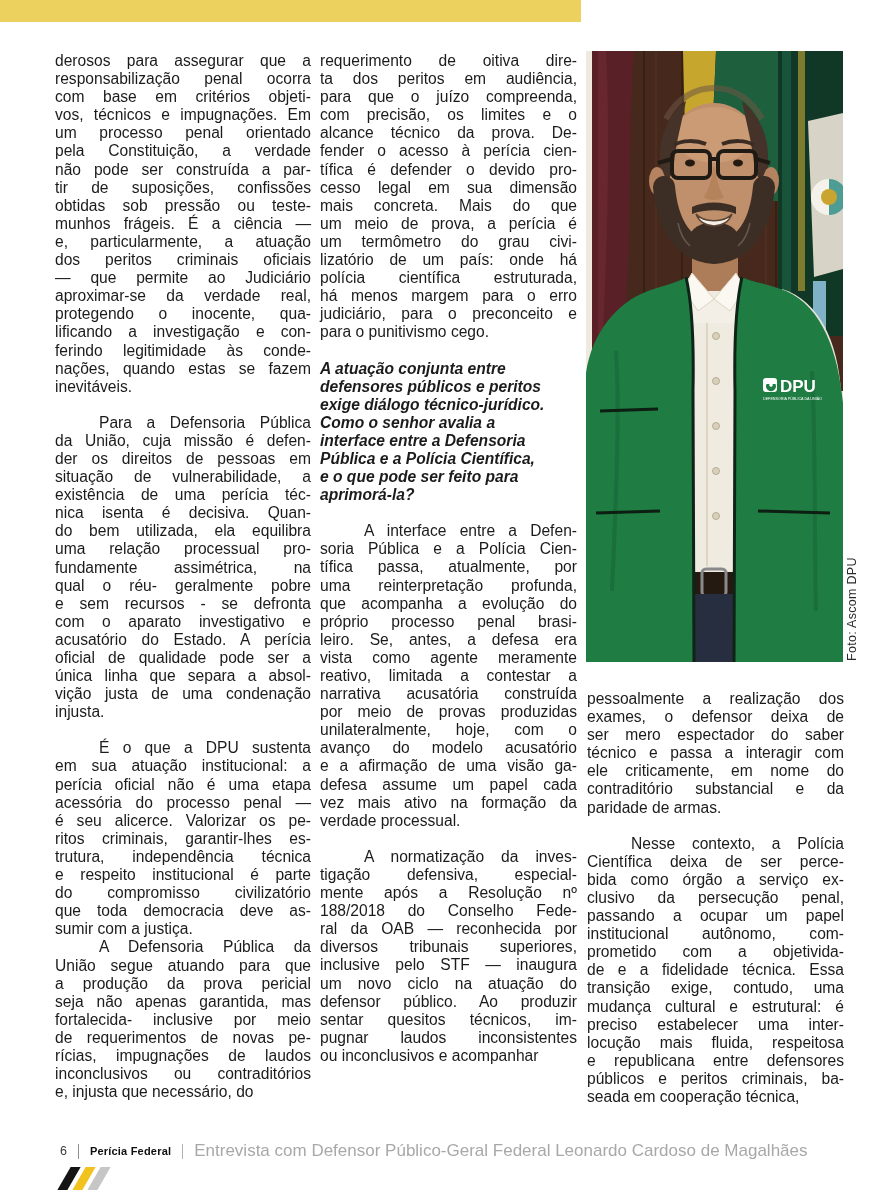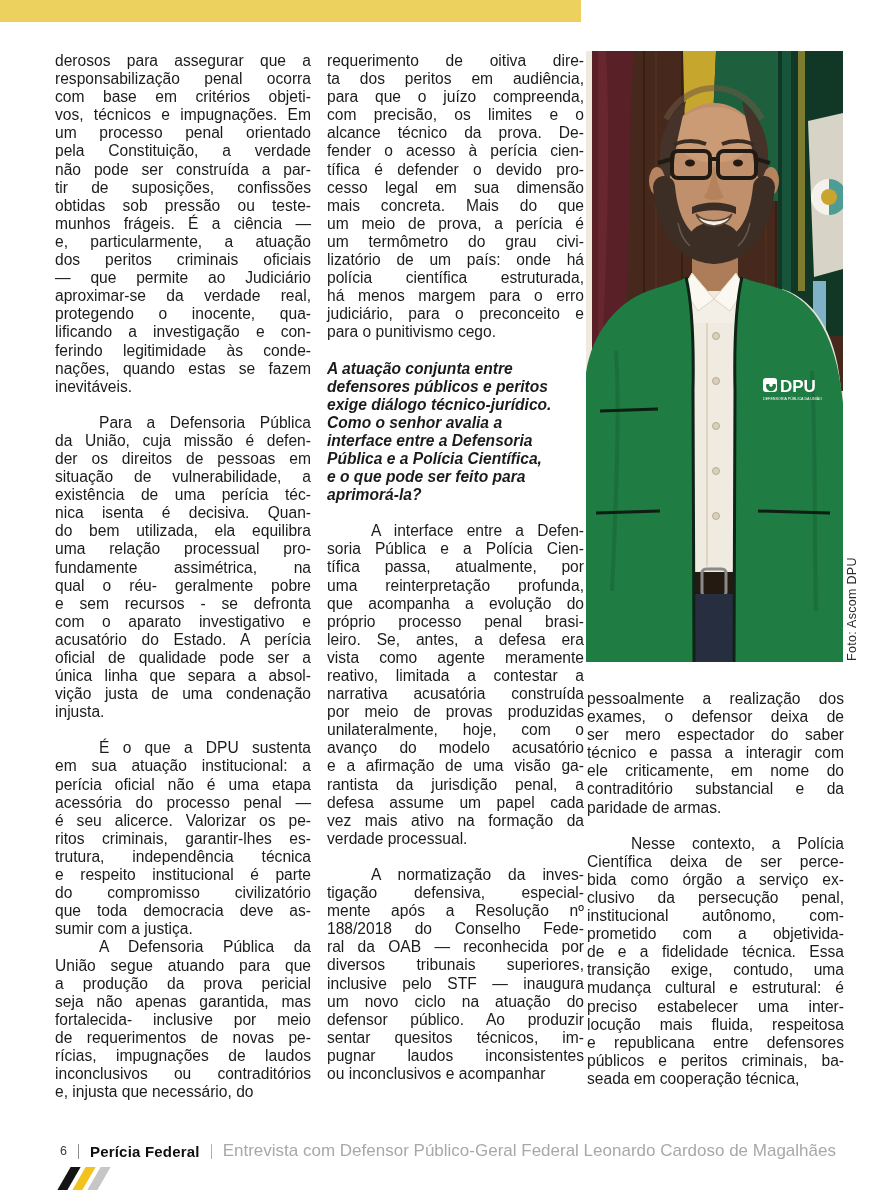--- a/index.html
+++ b/index.html
@@ -2,40 +2,40 @@
 <html><head>
 <meta charset="utf-8">
 <style>
   html,body { margin:0; padding:0; background:#ffffff; }
   .page { position:relative; width:892px; height:1190px; background:#ffffff; overflow:hidden;
           font-family:"Liberation Sans", sans-serif; color:#1b1b1b; }
   .top-bar { position:absolute; left:0; top:0; width:581px; height:22px; background:#edd15e; }
 
   .col { position:absolute; width:256px; font-size:15.6px; line-height:18.1px; }
   .col1 { left:55px;  top:52px; }
-  .col2 { left:320px; top:52px; width:257px;margin-left:7px; }
+  .col2 { left:320px; top:52px; width:257px; }
   .col3 { left:587px; top:690px; width:257px; }
   .para.gap { margin-top:18px; }
   .para.bold { font-weight:bold;font-style:italic; }
   .line { text-align:justify; white-space:nowrap; }
   .line.just { text-align-last:justify; white-space:normal; }
   .line.ind { text-indent:44px; }
 
   .photo { position:absolute; left:586px; top:51px; width:257px; height:446px; }
   .photo svg { display:block; }
   .photo-credit { position:absolute; left:845px; top:661px; width:120px; height:16px;
                   font-size:12.5px; color:#2a2a2a; letter-spacing:.3px;
                   transform:rotate(-90deg); transform-origin:0 0; }
 
   .footer-bar { position:absolute; left:60px; top:1141px; height:20px;
                 display:flex; align-items:center; gap:11px; }
   .page-num { font-size:12.5px; color:#3a3a3a; }
   .vdiv { width:0; height:15px; border-left:1.6px solid #8f8f8f; }
   .vdiv.light { border-color:#b0b0b0; }
-  .mag-title { font-size:15px; font-weight:bold; color:#0f0f0f; letter-spacing:.2px; }
+  .mag-title { font-size:11px; font-weight:bold; color:#0f0f0f; letter-spacing:.2px; }
   .art-title { font-size:17px; color:#a8a8a8; }
 
   .stripes { position:absolute; left:64px; top:1167px; height:23px; display:flex; gap:5px; }
   .stripe { width:10px; height:23px; transform:skewX(-30deg); }
 </style>
 </head>
 <body>
 
 <div class="page">
 
@@ -144,21 +144,20 @@
         <div class="line just">que acompanha a evolução do</div>
         <div class="line just">próprio processo penal brasi-</div>
         <div class="line just">leiro. Se, antes, a defesa era</div>
         <div class="line just">vista como agente meramente</div>
         <div class="line just">reativo, limitada a contestar a</div>
         <div class="line just">narrativa acusatória construída</div>
         <div class="line just">por meio de provas produzidas</div>
         <div class="line just">unilateralmente, hoje, com o</div>
         <div class="line just">avanço do modelo acusatório</div>
         <div class="line just">e a afirmação de uma visão ga-</div>
-        <div class="line just">rantista da jurisdição penal, a</div>
         <div class="line just">defesa assume um papel cada</div>
         <div class="line just">vez mais ativo na formação da</div>
         <div class="line">verdade processual.</div>
       </div>
       <div class="para gap">
         <div class="line just ind">A normatização da inves-</div>
         <div class="line just">tigação defensiva, especial-</div>
         <div class="line just">mente após a Resolução nº</div>
         <div class="line just">188/2018 do Conselho Fede-</div>
         <div class="line just">ral da OAB — reconhecida por</div>
@@ -179,20 +178,21 @@
         <div class="line just">técnico e passa a interagir com</div>
         <div class="line just">ele criticamente, em nome do</div>
         <div class="line just">contraditório substancial e da</div>
         <div class="line">paridade de armas.</div>
       </div>
       <div class="para gap">
         <div class="line just ind">Nesse contexto, a Polícia</div>
         <div class="line just">Científica deixa de ser perce-</div>
         <div class="line just">bida como órgão a serviço ex-</div>
         <div class="line just">clusivo da persecução penal,</div>
+        <div class="line just">passando a ocupar um papel</div>
         <div class="line just">institucional autônomo, com-</div>
         <div class="line just">prometido com a objetivida-</div>
         <div class="line just">de e a fidelidade técnica. Essa</div>
         <div class="line just">transição exige, contudo, uma</div>
         <div class="line just">mudança cultural e estrutural: é</div>
         <div class="line just">preciso estabelecer uma inter-</div>
         <div class="line just">locução mais fluida, respeitosa</div>
         <div class="line just">e republicana entre defensores</div>
         <div class="line just">públicos e peritos criminais, ba-</div>
         <div class="line">seada em cooperação técnica,</div>

